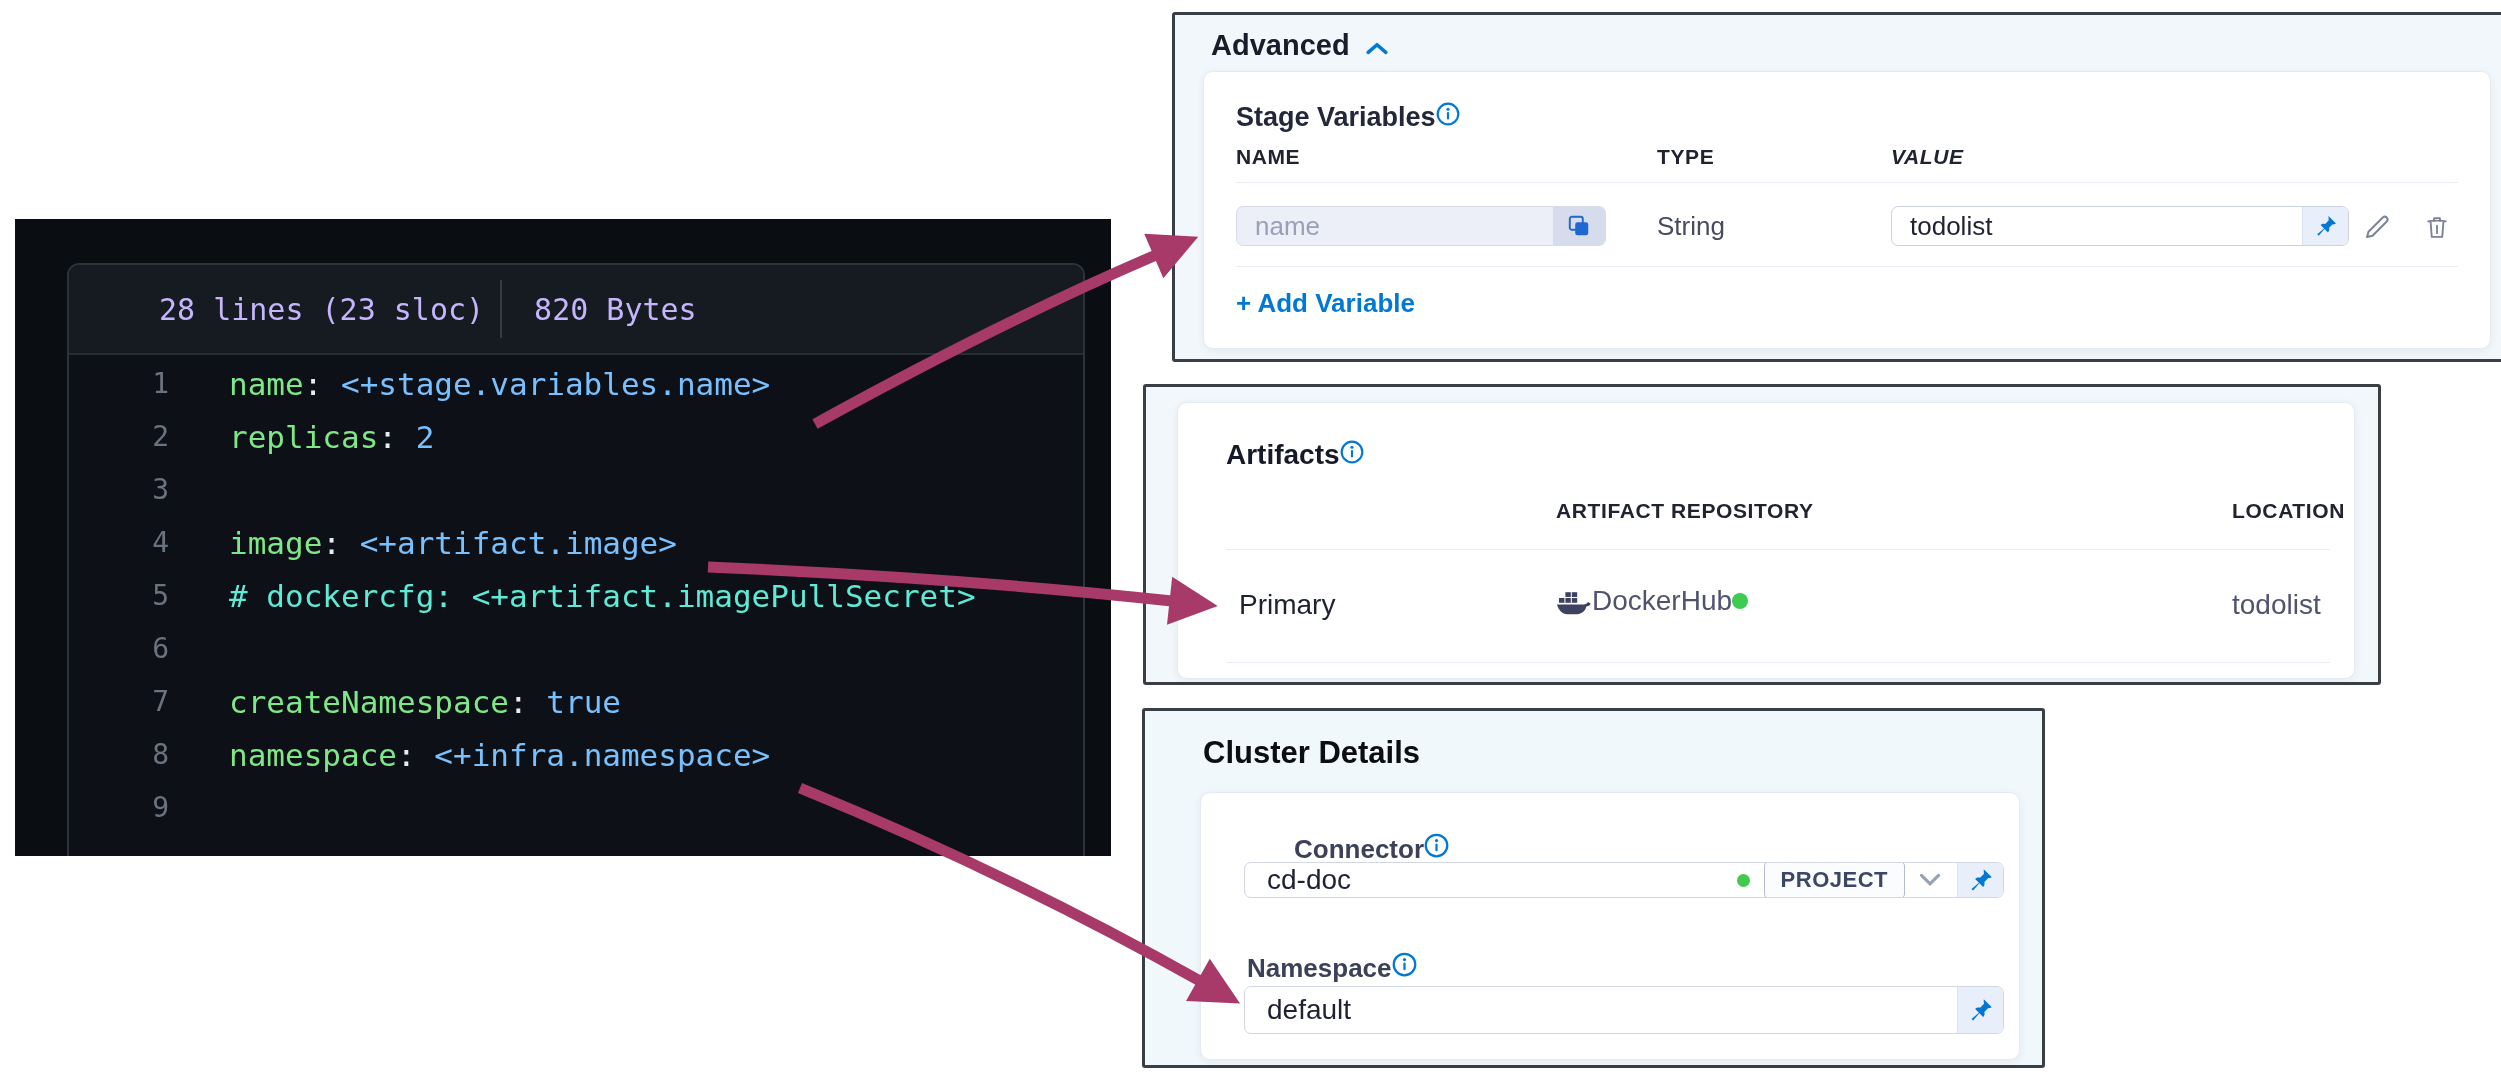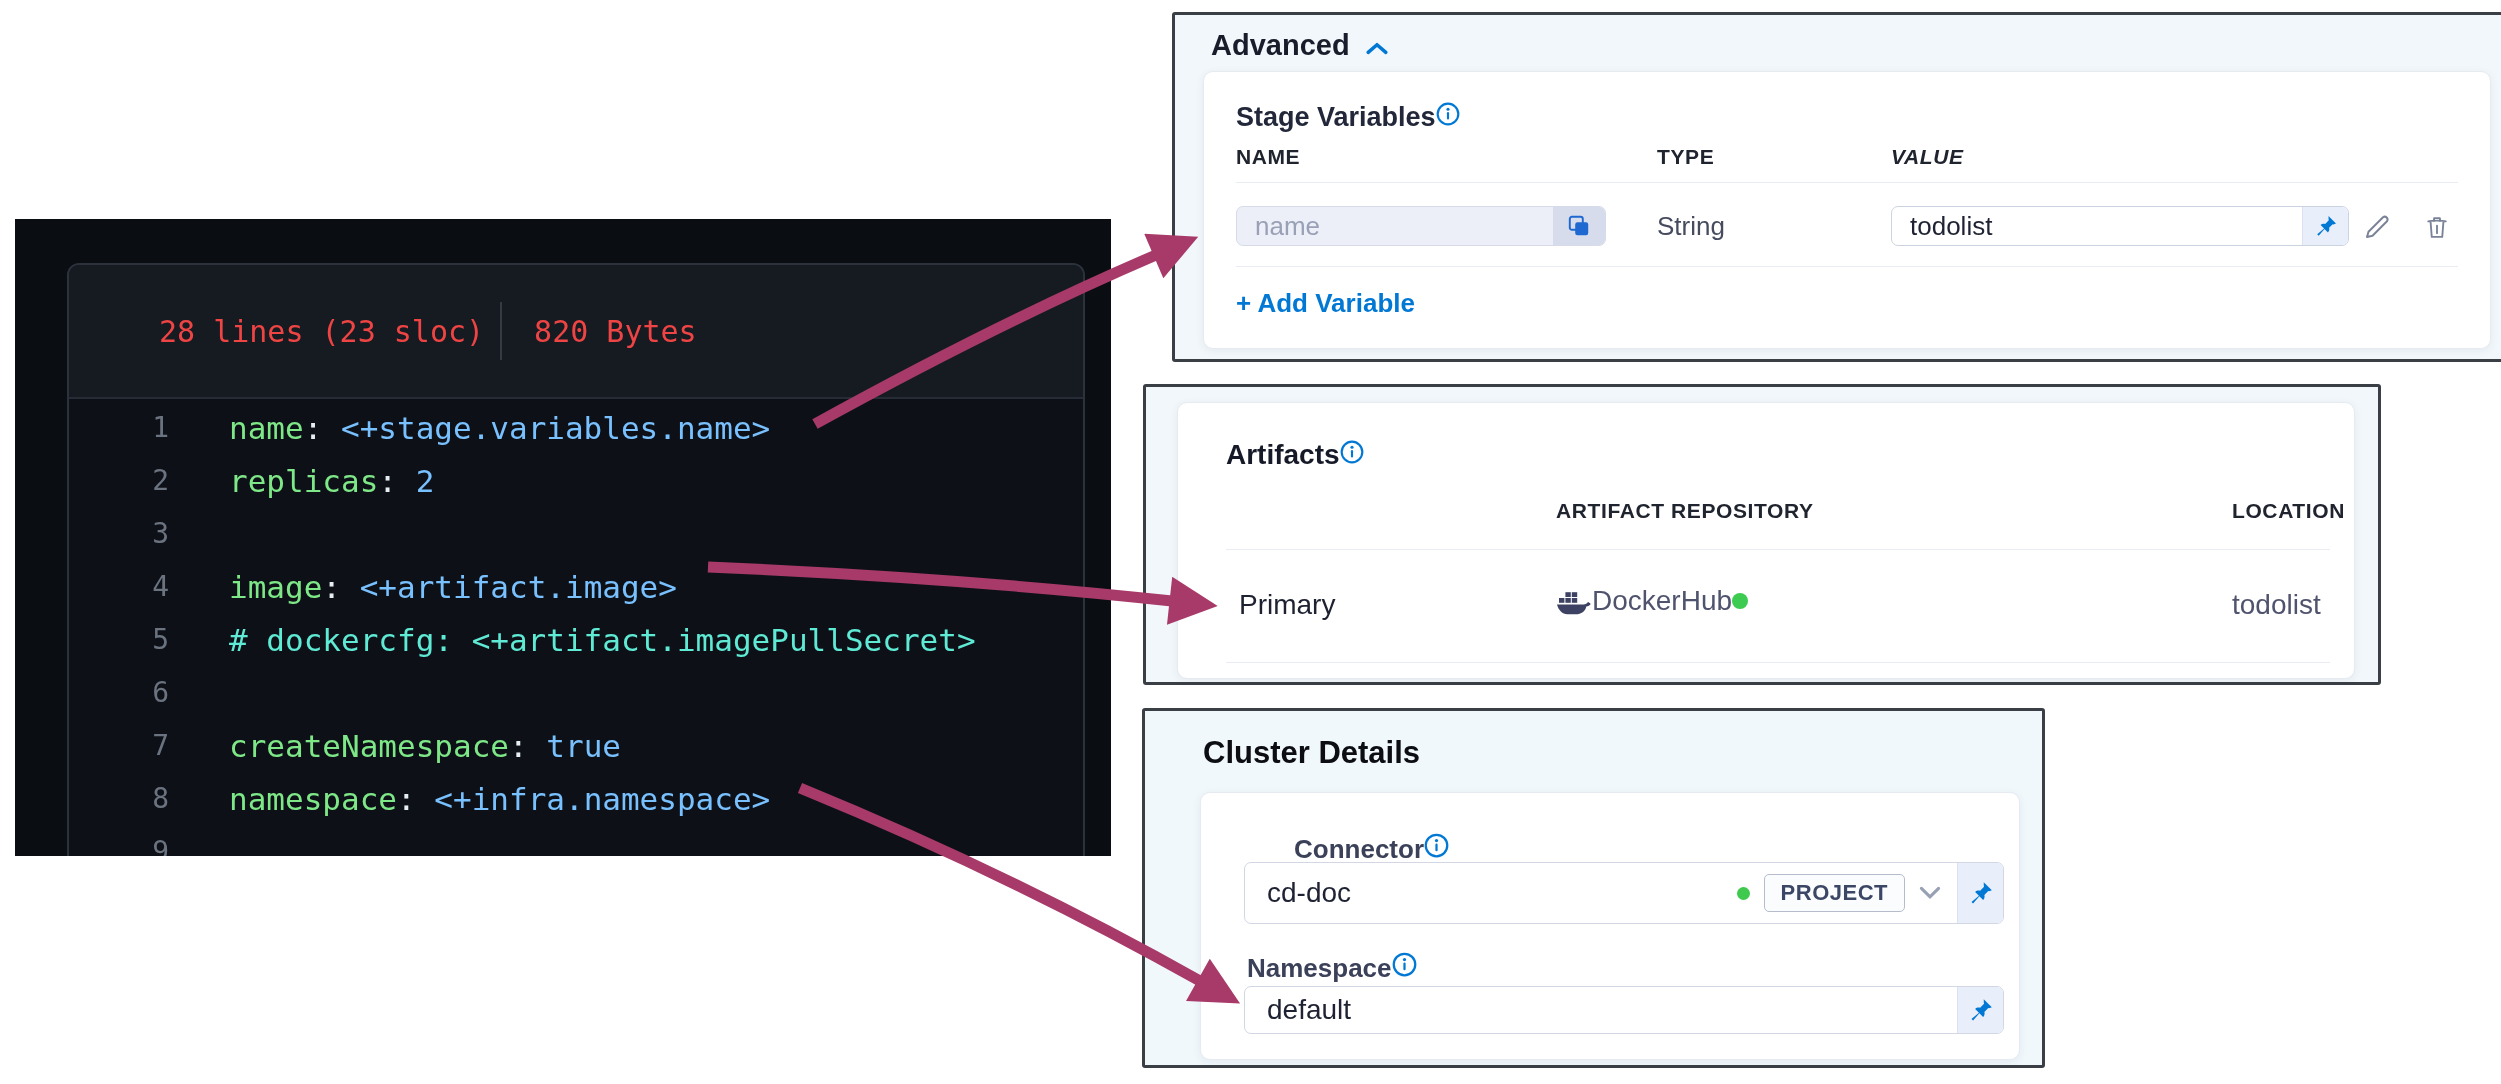--- a/index.html
+++ b/index.html
@@ -4,23 +4,23 @@
 <style>
   * { box-sizing: border-box; margin: 0; padding: 0; }
   body { background:#fff; font-family:"Liberation Sans", sans-serif; }
   #canvas { position:relative; width:2501px; height:1084px; background:#ffffff; overflow:hidden; }
 
   
   .code-panel { position:absolute; left:15px; top:219px; width:1096px; height:637px;
     background:#0a0d12; overflow:hidden; }
   .code-card { position:absolute; left:52px; top:44px; width:1018px; height:640px;
     background:#0d1117; border:2px solid #2c323c; border-radius:12px; overflow:hidden; }
-  .code-header { height:134px; background:#161b22; border-bottom:2px solid #262c36;
+  .code-header { height:90px; background:#161b22; border-bottom:2px solid #262c36;
     display:flex; align-items:center; padding-left:90px;
-    font-family:"DejaVu Sans Mono", monospace; font-size:30px; color:#ef4444; }
+    font-family:"DejaVu Sans Mono", monospace; font-size:30px; color:#c4b5fd; }
   .code-header .vdiv { width:2px; height:58px; background:#343b45; margin:0 32px 0 16px; }
   .code-lines { padding-top:2px; }
   .code-line { height:53px; display:flex; align-items:center;
     font-family:"DejaVu Sans Mono", monospace; font-size:31px; white-space:pre; }
   .ln { width:100px; text-align:right; color:#6a737f; font-size:28px; flex-shrink:0; }
   .code-text { padding-left:60px; }
   .tok-k { color:#7ee787; }
   .tok-p { color:#e6edf3; }
   .tok-v { color:#79c0ff; }
   .tok-c { color:#5eead4; }
@@ -68,21 +68,21 @@
   .repo-cell { position:absolute; left:378px; top:182px; display:flex; align-items:center; }
   .repo-name { font-size:28px; color:#50536e; }
   .status-dot { width:16px; height:16px; border-radius:50%; background:#3ecb52; }
   .loc-cell { position:absolute; left:1054px; top:186px; font-size:28px; color:#50536e; }
 
   
   #cluster-panel { left:1142px; top:708px; width:903px; height:360px; background:#f1f8fc; }
   .cluster-title { position:absolute; left:58px; top:24px; font-size:31px; font-weight:700; color:#0c0e13; }
   #cluster-card { left:55px; top:81px; width:820px; height:268px; }
   .form-label { position:absolute; left:46px; font-size:26px; font-weight:600; color:#3c415a; }
-  .connector-field { left:43px; top:69px; width:760px; height:62px; border-color:#d2d7e3; }
+  .connector-field { left:43px; top:69px; width:760px; height:36px; border-color:#d2d7e3; }
   .mini-dot { width:13px; height:13px; border-radius:50%; background:#3fca4e; flex-shrink:0; }
   .scope-badge { height:38px; padding:0 16px; border:1.5px solid #b6bccb; border-radius:5px; background:#fbfcfe;
     display:flex; align-items:center; font-size:22px; font-weight:700; color:#3c4765; letter-spacing:.5px;
     margin:0 14px; flex-shrink:0; }
   .chev-wrap { padding-right:16px; display:flex; align-items:center; cursor:pointer; }
   .default-field { left:43px; top:193px; width:760px; height:48px; border-color:#d2d7e3; }
 
   
   #arrows { position:absolute; left:0; top:0; z-index:60; pointer-events:none; }
 </style>

